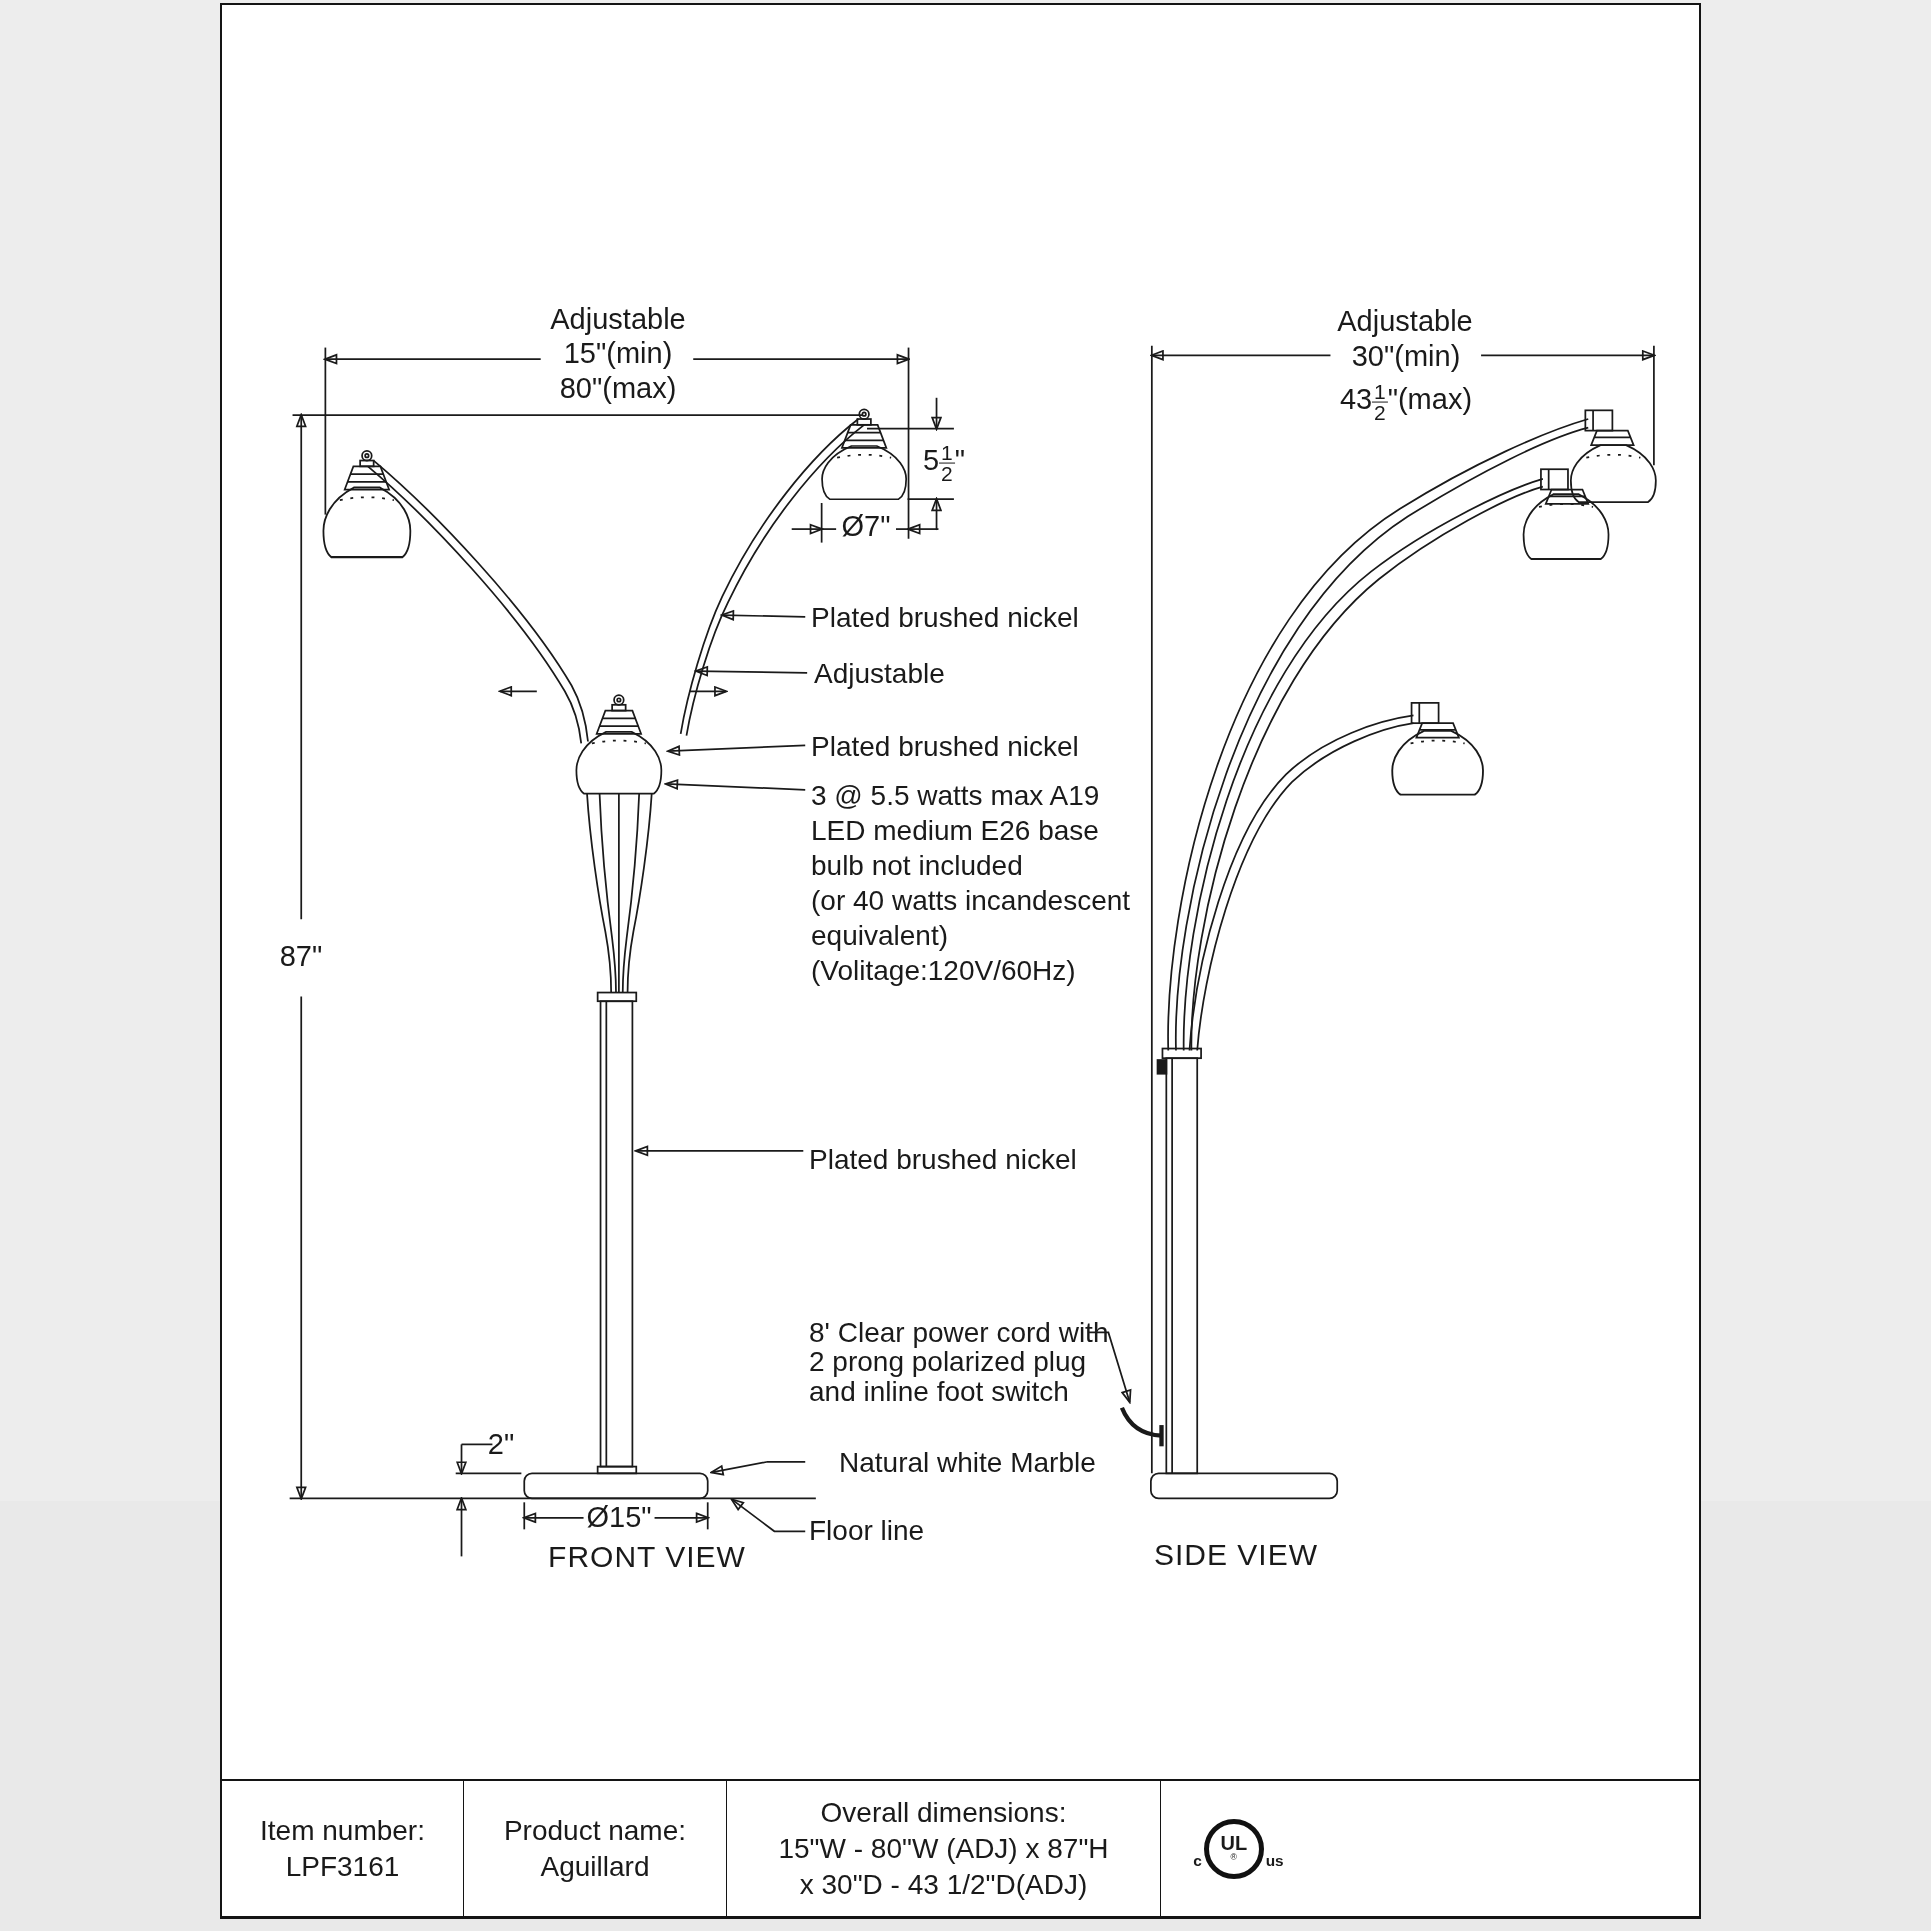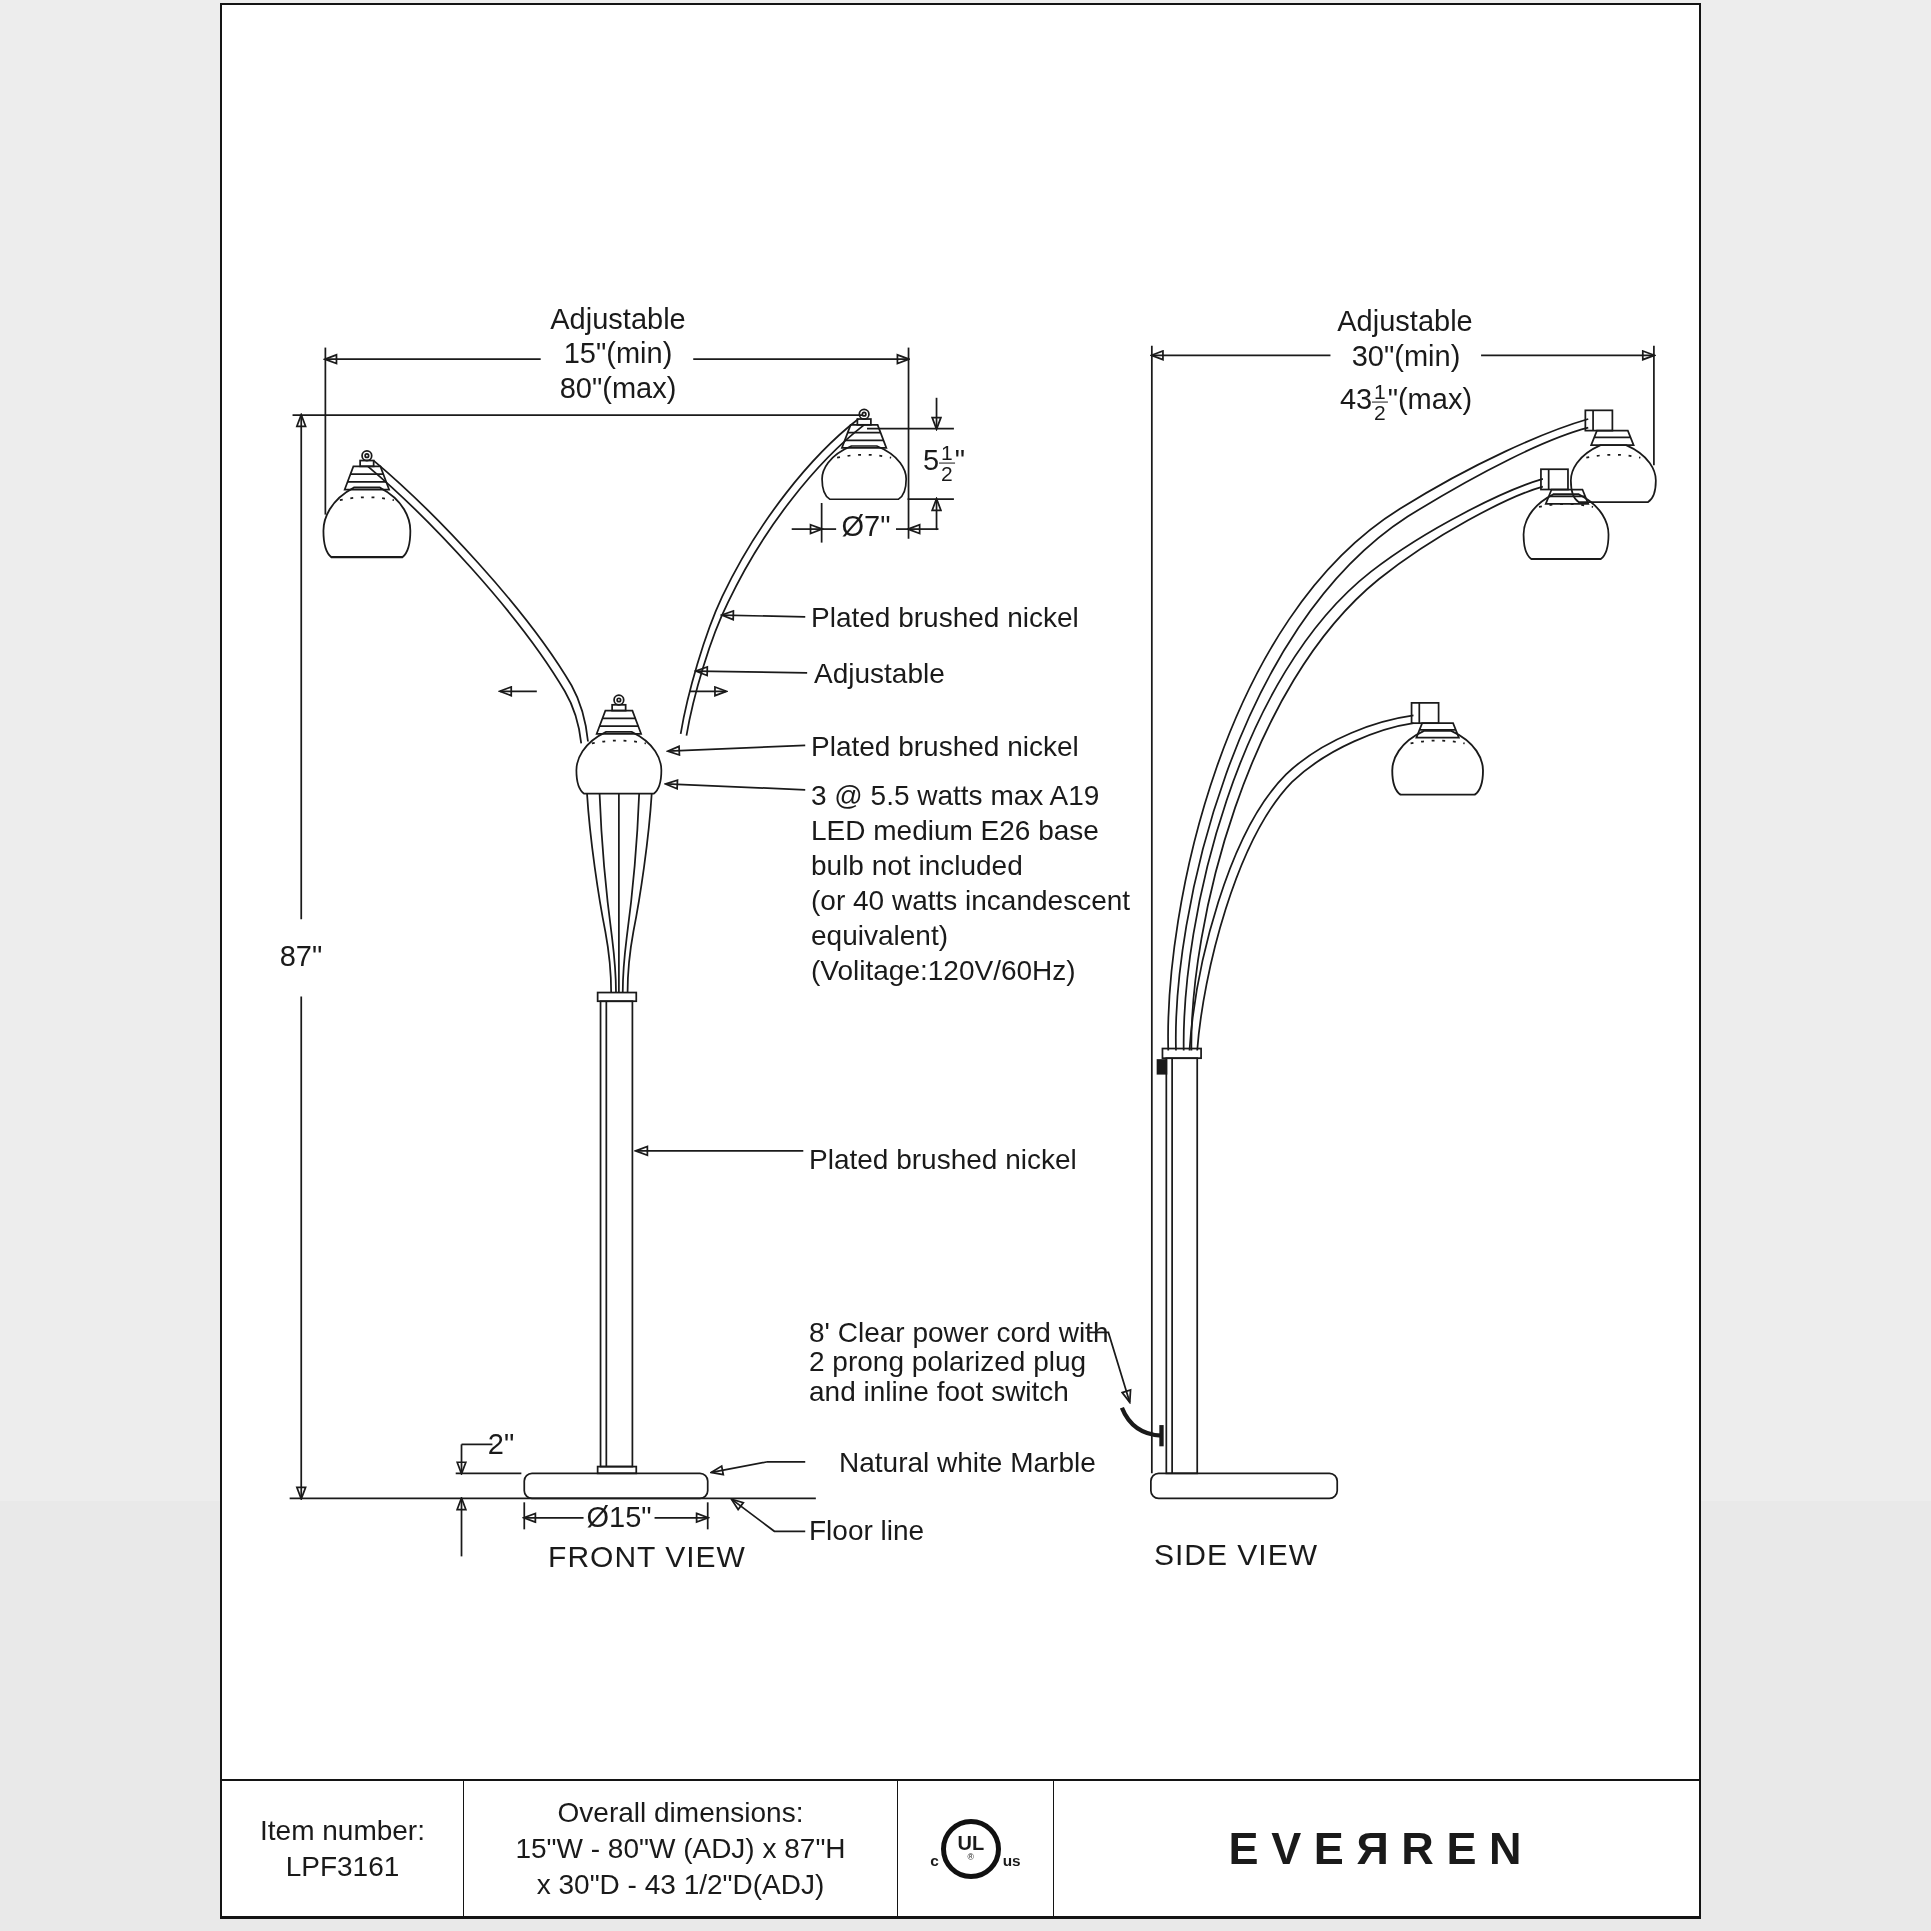--- a/index.html
+++ b/index.html
@@ -260,33 +260,34 @@
   <div class="lbl ctr dimtxt" style="left:1406px;top:402px;">
     <span>43</span><span class="frac"><span class="n">1</span><span class="d">2</span></span><span>"(max)</span>
   </div>
   <div class="lbl ctr title" style="left:1236px;top:1554px;">SIDE VIEW</div>
 
   <div class="ftable">
     <div class="fcell c1">
       <div>Item number:</div>
       <div>LPF3161</div>
     </div>
+    <div class="fcell c2">
+      <div>Product name:</div>
+      <div>Aguillard</div>
+    </div>
     <div class="fcell c3">
       <div>Overall dimensions:</div>
       <div>15"W - 80"W (ADJ) x 87"H</div>
       <div>x 30"D - 43 1/2"D(ADJ)</div>
     </div>
     <div class="fcell c4">
       <div class="ulwrap">
         <span class="ulc">c</span>
         <span class="ulcircle">
           <b>UL</b>
           <span class="ulr">®</span>
         </span>
         <span class="ulus">us</span>
       </div>
     </div>
-    <div class="fcell c5">
-      <div class="brand">EVEЯREN</div>
-    </div>
   </div>
 </div>
 
 
 </body></html>

